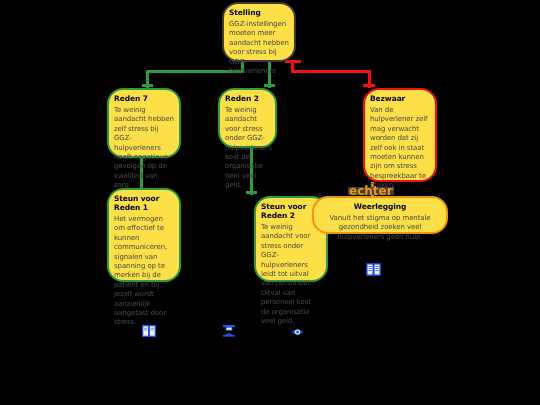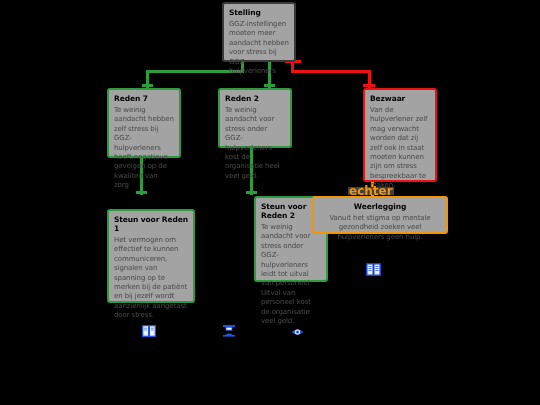--- a/index.html
+++ b/index.html
@@ -29,23 +29,23 @@
     position: absolute;
     background: #2e9b3f;
     height: 3px;
   }
   .cap.red   { background: #ee1111; }
   .cap.orange{ background: #f2950a; }
 
   
   .node {
     position: absolute;
-    background: #a3a3a3;
+    background: #fde047;
     border: 2px solid #2e9b3f;
-    border-radius: 3px;
+    border-radius: 16px;
     box-sizing: border-box;
     padding: 4px 5px 5px 5px;
   }
   .node.red    { border-color: #ee1111; }
   .node.orange { border-color: #f2950a; }
   .node.dark   { border-color: #3a3a3a; }
 
   .node-title {
     font-size: 7.5px;
     font-weight: bold;
@@ -116,31 +116,31 @@
   <div class="node dark" style="left:222px; top:2px; width:74px; height:60px;">
     <div class="node-title">Stelling</div>
     <div class="node-body">GGZ-instellingen moeten meer aandacht hebben voor stress bij GGZ-hulpverleners</div>
   </div>
 
   <div class="node" style="left:107px; top:88px; width:74px; height:70px;">
     <div class="node-title">Reden 7</div>
     <div class="node-body">Te weinig aandacht hebben zelf stress bij GGZ-hulpverleners heeft negatieve gevolgen op de kwaliteit van zorg</div>
   </div>
 
-  <div class="node" style="left:218px; top:88px; width:74px; height:60px;">
+  <div class="node" style="left:218px; top:88px; width:59px; height:60px;">
     <div class="node-title">Reden 2</div>
     <div class="node-body">Te weinig aandacht voor stress onder GGZ-hulpverleners kost de organisatie heel veel geld.</div>
   </div>
 
   <div class="node red" style="left:334px; top:88px; width:74px; height:94px;margin-left:29px;">
     <div class="node-title">Bezwaar</div>
     <div class="node-body">Van de hulpverlener zelf mag verwacht worden dat zij zelf ook in staat moeten kunnen zijn om stress bespreekbaar te maken.</div>
   </div>
 
-  <div class="node" style="left:107px; top:209px; width:88px; height:94px;">
+  <div class="node" style="left:107px; top:188px; width:74px; height:94px;">
     <div class="node-title">Steun voor Reden 1</div>
     <div class="node-body">Het vermogen om effectief te kunnen communiceren, signalen van spanning op te merken bij de patiënt en bij jezelf wordt aanzienlijk aangetast door stress.</div>
   </div>
 
   <div class="node" style="left:218px; top:196px; width:74px; height:86px;margin-left:36px;">
     <div class="node-title">Steun voor Reden 2</div>
     <div class="node-body">Te weinig aandacht voor stress onder GGZ-hulpverleners leidt tot uitval van personeel. Uitval van personeel kost de organisatie veel geld.</div>
   </div>
 
   <div class="node orange" style="left:312px; top:196px; width:136px; height:38px;text-align:center;">

